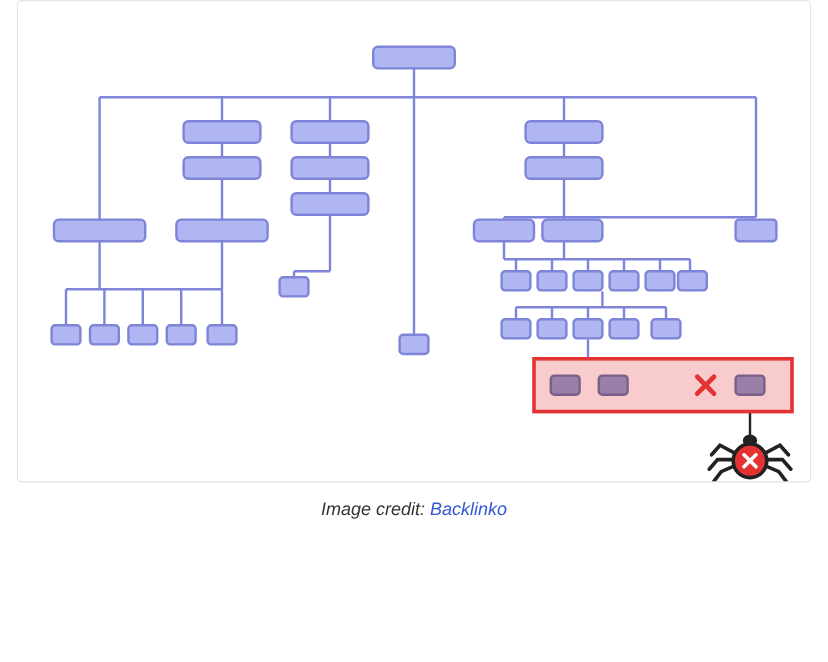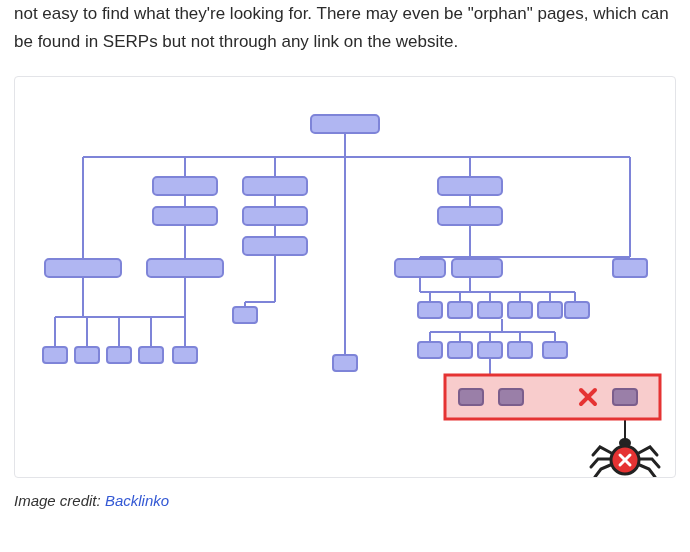--- a/index.html
+++ b/index.html
@@ -24,36 +24,35 @@
   .figure {
     border: 1px solid #e3e4e8;
     border-radius: 4px;
     background: #fff;
     padding: 0;
     margin: 0 0 14px 0;
     display: flex;
     justify-content: center;
   }
   .caption {
-    text-align: left;
+    text-align: center;
     font-size: 15px;
     font-style: italic;
     color: #333;
     margin-top: 10px;
   }
   .caption a {
     color: #3358d4;
     text-decoration: none;
   }
 </style>
 </head>
 <body>
 <div class="wrap">
 
-<p class="body-text">not easy to find what they're looking for. There may even be "orphan" pages, which can be found in SERPs but not through any link on the website.</p>
 
 <div class="figure">
 
   <svg viewBox="0 0 660 400" width="660" height="400">
     <defs></defs>
 
     <g stroke="#7e84d8" stroke-width="2" fill="none">
 
       <line x1="330" y1="55" x2="330" y2="80"></line>
 

